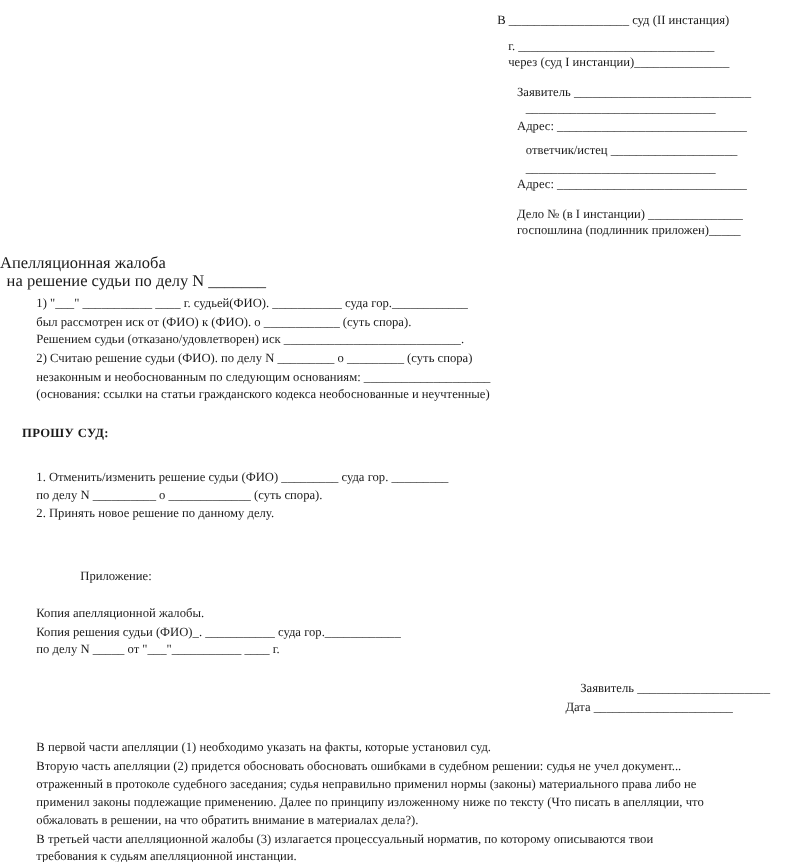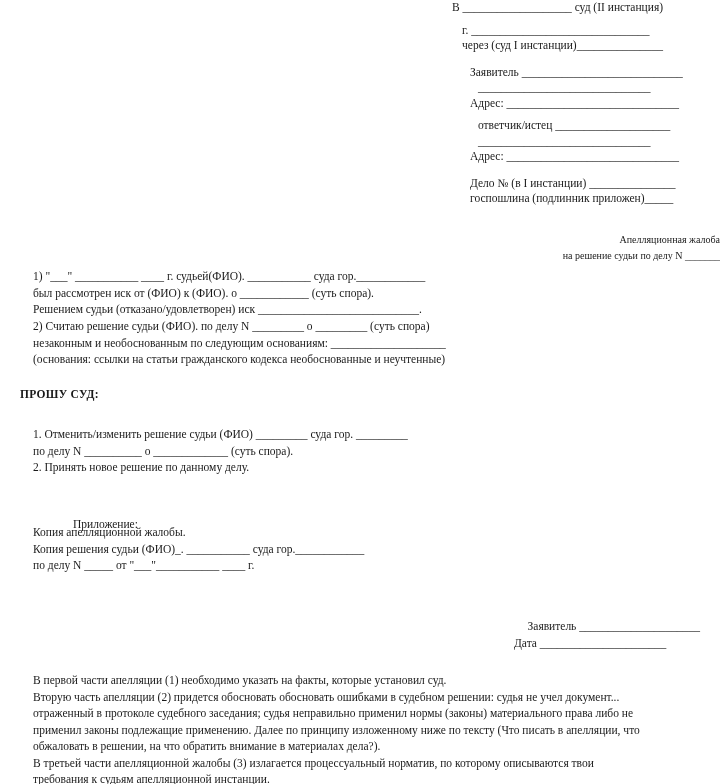--- a/index.html
+++ b/index.html
@@ -19,41 +19,41 @@
   .page {
     position: relative;
     width: 720px;
     height: 784px;
     box-sizing: border-box;
   }
 
   
   .header-block {
     position: absolute;
-    top: 0;
+    top: 12px;
     left: 452px;
     width: 248px;
     font-size: 11.5px;
     line-height: 15.5px;
   }
   .hl { white-space: nowrap; }
   .hl.indent1 { padding-left: 10px; }
   .hl.indent2 { padding-left: 18px; }
   .hl.indent3 { padding-left: 26px; }
   .gap-sm { height: 7px; }
   .gap-md { height: 11px; }
 
   
   .title-block {
     position: absolute;
     top: 232px;
     left: 0;
     width: 720px;
-    text-align: right;
-    font-size: 10px;
+    text-align: left;
+    font-size: 15px;
     line-height: 16px;
   }
   .title-block .t2 { padding-left: 6px; }
 
   
   .body-text {
     position: absolute;
     left: 33px;
     width: 660px;
     font-size: 11.5px;
@@ -81,21 +81,21 @@
     font-size: 11.5px;
     font-weight: bold;
     letter-spacing: 0.3px;
   }
   .request-heading span { padding-left: 20px; }
 
   .sec-request { top: 426px; }
 
   
   .attach-label { top: 516px; margin-left: 40px; }
-  .attach-list  { top: 524px; }
+  .attach-list  { top: 550px; }
 
   
   .sign-block {
     position: absolute;
     top: 618px;
     left: 452px;
     width: 248px;
     font-size: 11.5px;
     line-height: 17px;
   }

